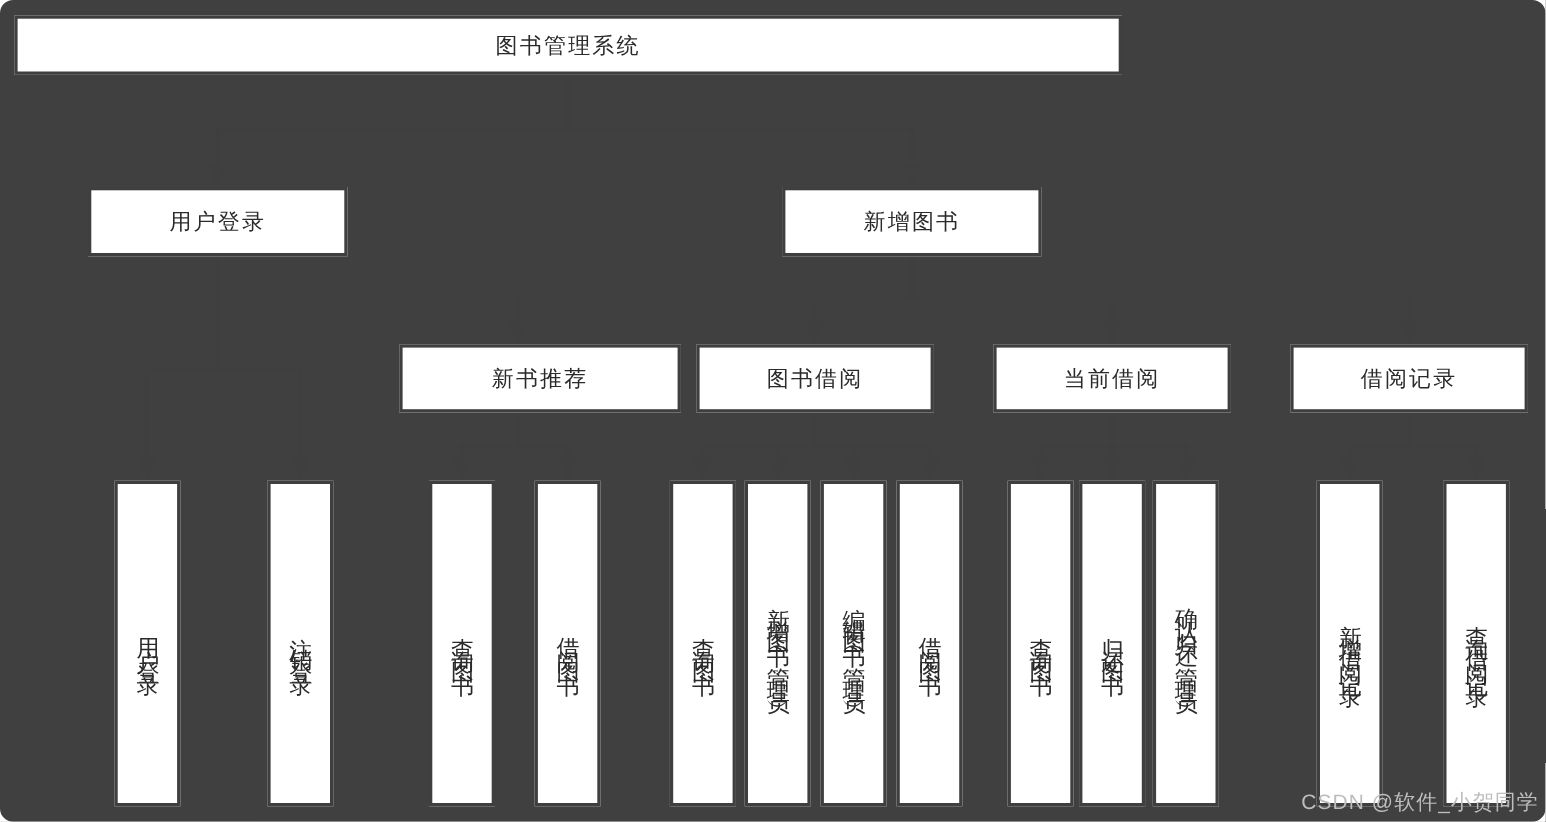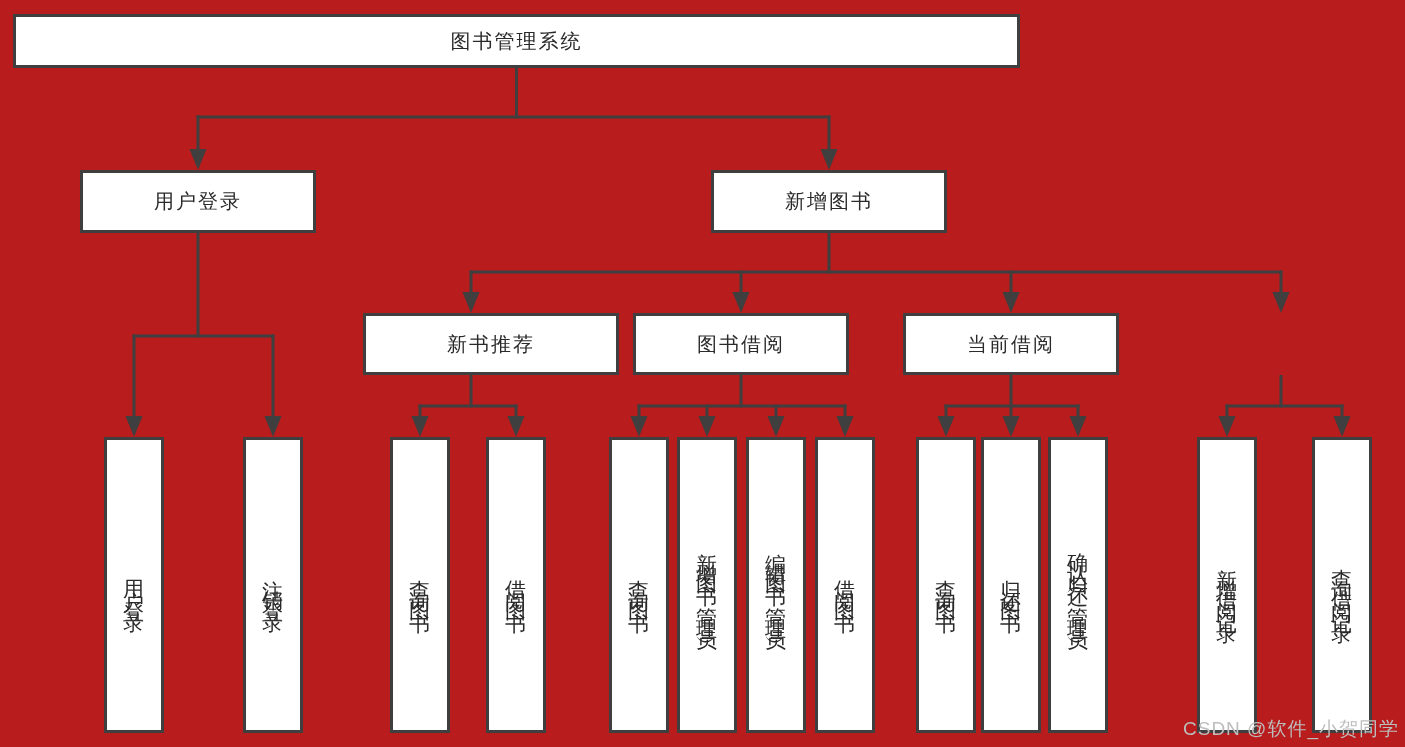--- a/index.html
+++ b/index.html
@@ -1,23 +1,24 @@
 <!DOCTYPE html>
 <html style="--line: #3f3f3f; --text: #2a2a2a; --watermark: #bdbdbd;"><head>
 <meta charset="utf-8">
 <style>
   html, body { margin: 0; padding: 0; background: #ffffff; }
   .canvas {
     position: relative;
     width: 1405px;
     height: 747px;
-    background: #b91c1c;
+    background: #404040;
     font-family: "Liberation Sans", "DejaVu Sans", sans-serif;
     overflow: hidden;
     color: var(--text, #2a2a2a);
+    border-radius: 12px;
   }
   svg.connectors {
     position: absolute;
     left: 0; top: 0;
     width: 1405px; height: 747px;
     color: var(--line, #3f3f3f);
   }
   .node {
     position: absolute;
     box-sizing: border-box;
@@ -136,20 +137,23 @@
 
   <div class="node" style="left:363px;top:313px;width:256px;height:62px">
     <span class="hlabel">新书推荐</span>
   </div>
   <div class="node" style="left:903px;top:313px;width:216px;height:62px">
     <span class="hlabel">当前借阅</span>
   </div>
   <div class="node" style="left:633px;top:313px;width:216px;height:62px">
     <span class="hlabel">图书借阅</span>
   </div>
+  <div class="node" style="left:1173px;top:313px;width:216px;height:62px">
+    <span class="hlabel">借阅记录</span>
+  </div>
 
   <div class="node" style="left:104px;top:437px;width:60px;height:296px">
     <span class="vlabel">用户登录</span>
   </div>
   <div class="node" style="left:243px;top:437px;width:60px;height:296px">
     <span class="vlabel">注销登录</span>
   </div>
 
   <div class="node" style="left:390px;top:437px;width:60px;height:296px">
     <span class="vlabel">查询图书</span>

